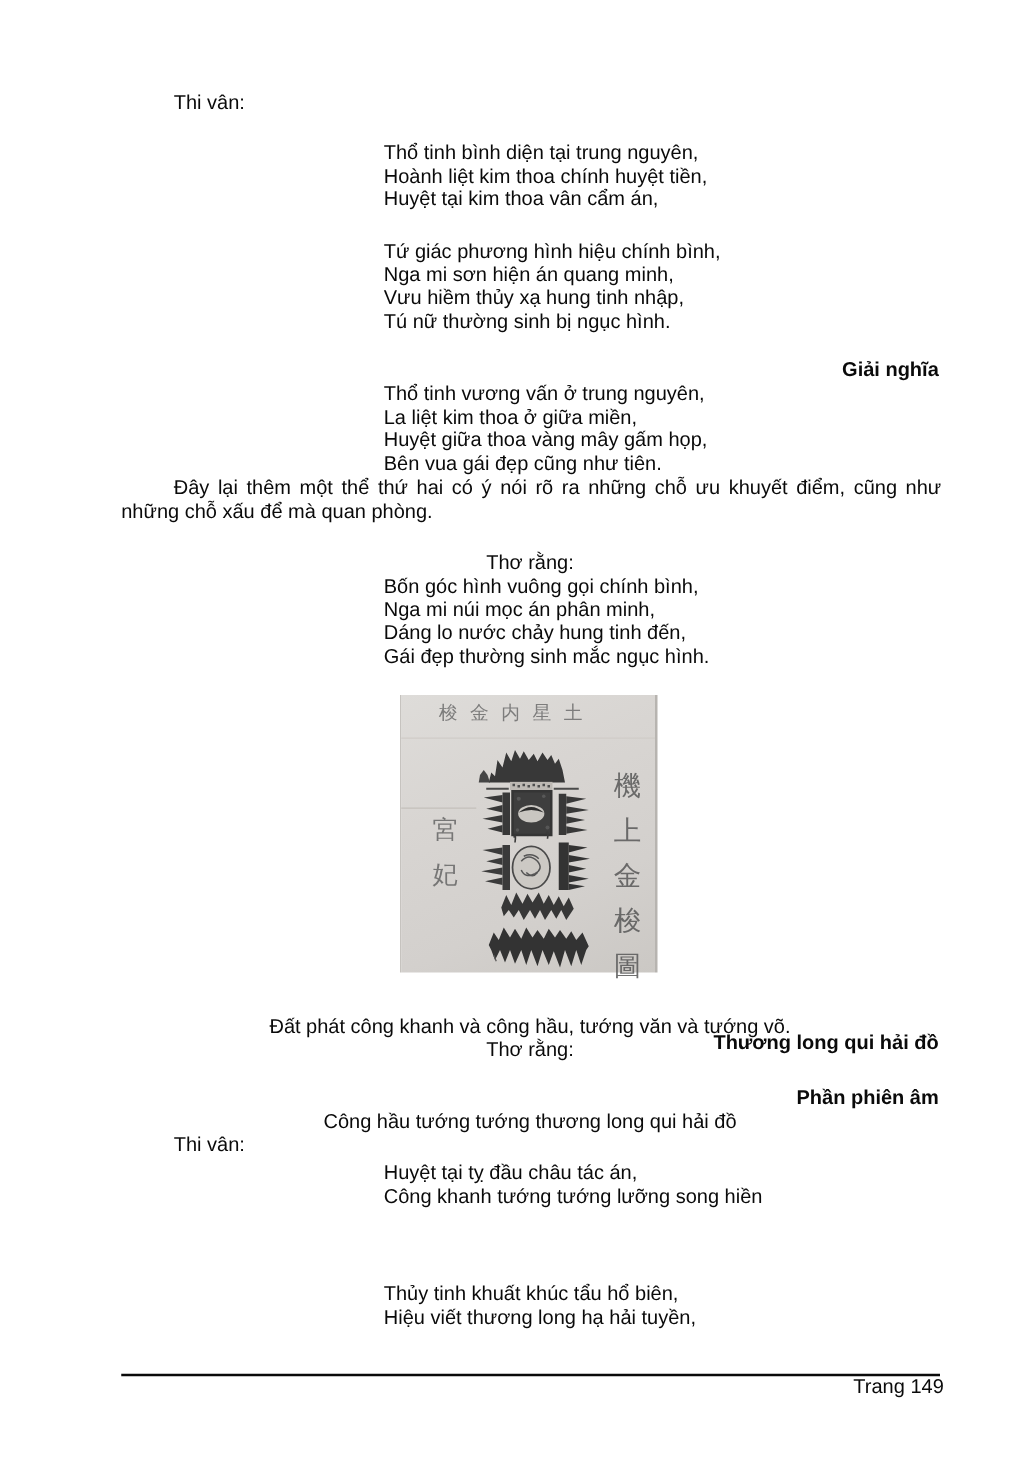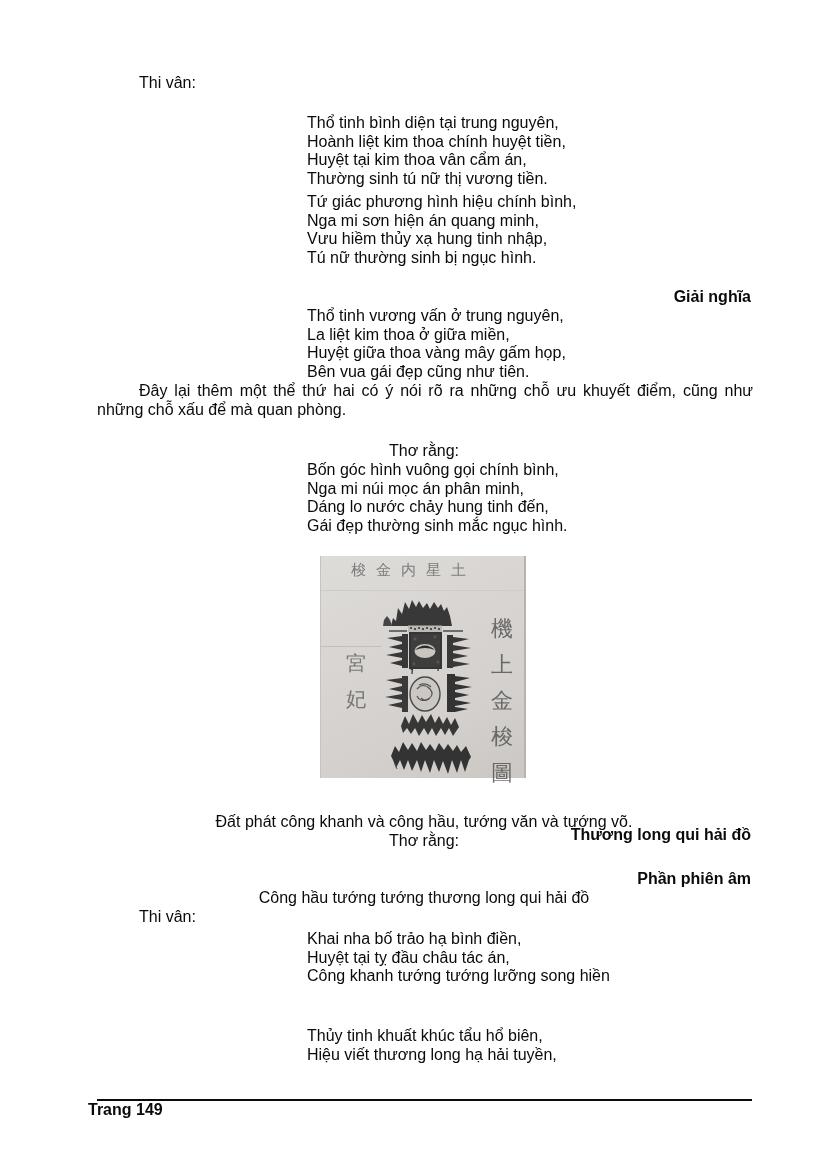--- a/index.html
+++ b/index.html
@@ -33,21 +33,20 @@
 
 <div class="page">
 
 
   <div class="abs ln" style="left:139px;top:74px;">Thi vân:</div>
 
   <div class="abs poem" style="left:307px;top:114px;">
     <div>Thổ tinh bình diện tại trung nguyên,</div>
     <div>Hoành liệt kim thoa chính huyệt tiền,</div>
     <div>Huyệt tại kim thoa vân cẩm án,</div>
-    <div>Thường sinh tú nữ thị vương tiền.</div>
   </div>
 
   <div class="abs poem" style="left:307px;top:193px;">
     <div>Tứ giác phương hình hiệu chính bình,</div>
     <div>Nga mi sơn hiện án quang minh,</div>
     <div>Vưu hiềm thủy xạ hung tinh nhập,</div>
     <div>Tú nữ thường sinh bị ngục hình.</div>
   </div>
 
   <div class="abs ln center bold" style="top:288px;">Giải nghĩa</div>
@@ -164,26 +163,25 @@
   <div class="abs ln center bold" style="top:826px;">Thương long qui hải đồ</div>
   <div class="abs ln center" style="top:813px;">Đất phát công khanh và công hầu, tướng văn và tướng võ.</div>
   <div class="abs ln center" style="top:832px;">Thơ rằng:</div>
 
   <div class="abs ln center bold" style="top:870px;">Phần phiên âm</div>
   <div class="abs ln center" style="top:889px;">Công hầu tướng tướng thương long qui hải đồ</div>
 
   <div class="abs ln" style="left:139px;top:908px;">Thi vân:</div>
 
   <div class="abs poem" style="left:307px;top:930px;">
-    <div>Khai nha bố trảo hạ bình điền,</div>
     <div>Huyệt tại tỵ đầu châu tác án,</div>
     <div>Công khanh tướng tướng lưỡng song hiền</div>
   </div>
 
   <div class="abs poem" style="left:307px;top:1027px;">
     <div>Thủy tinh khuất khúc tẩu hổ biên,</div>
     <div>Hiệu viết thương long hạ hải tuyền,</div>
   </div>
 
   <div class="abs footer-rule"></div>
-  <div class="abs ln" style="left:88px;top:1101px;width:653px;font-weight:bold;">Trang 149</div>
+  <div class="abs ln" style="left:102px;top:1101px;width:653px;text-align:right;">Trang 149</div>
 
 </div>
 
 </body></html>

